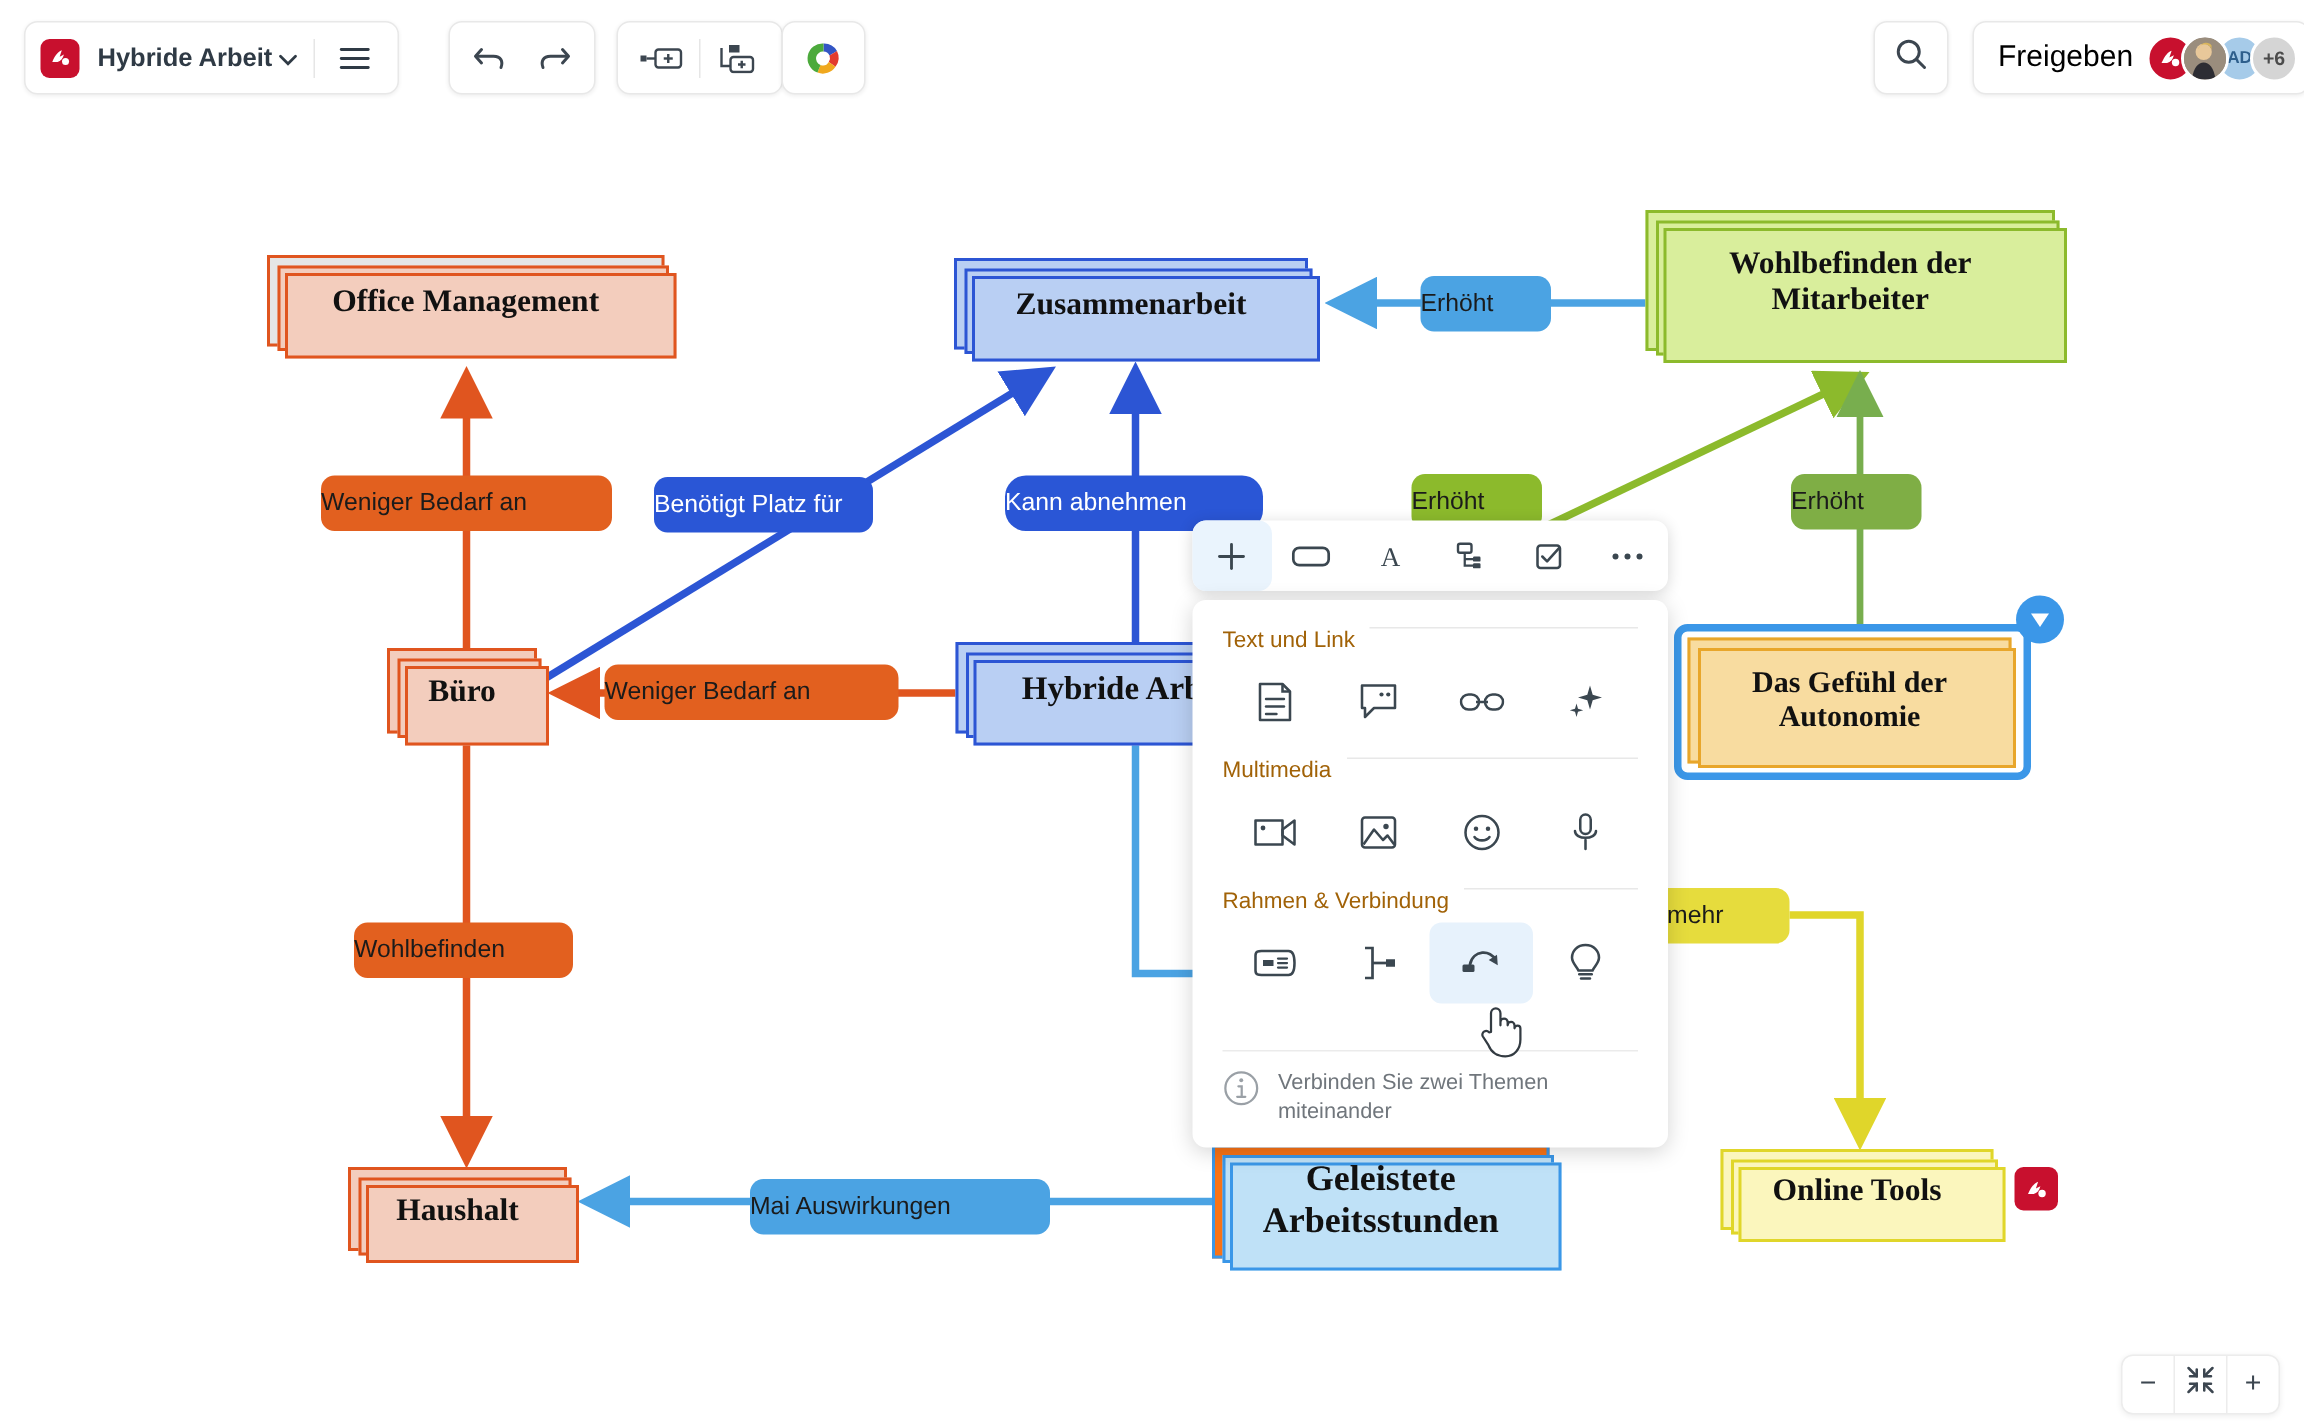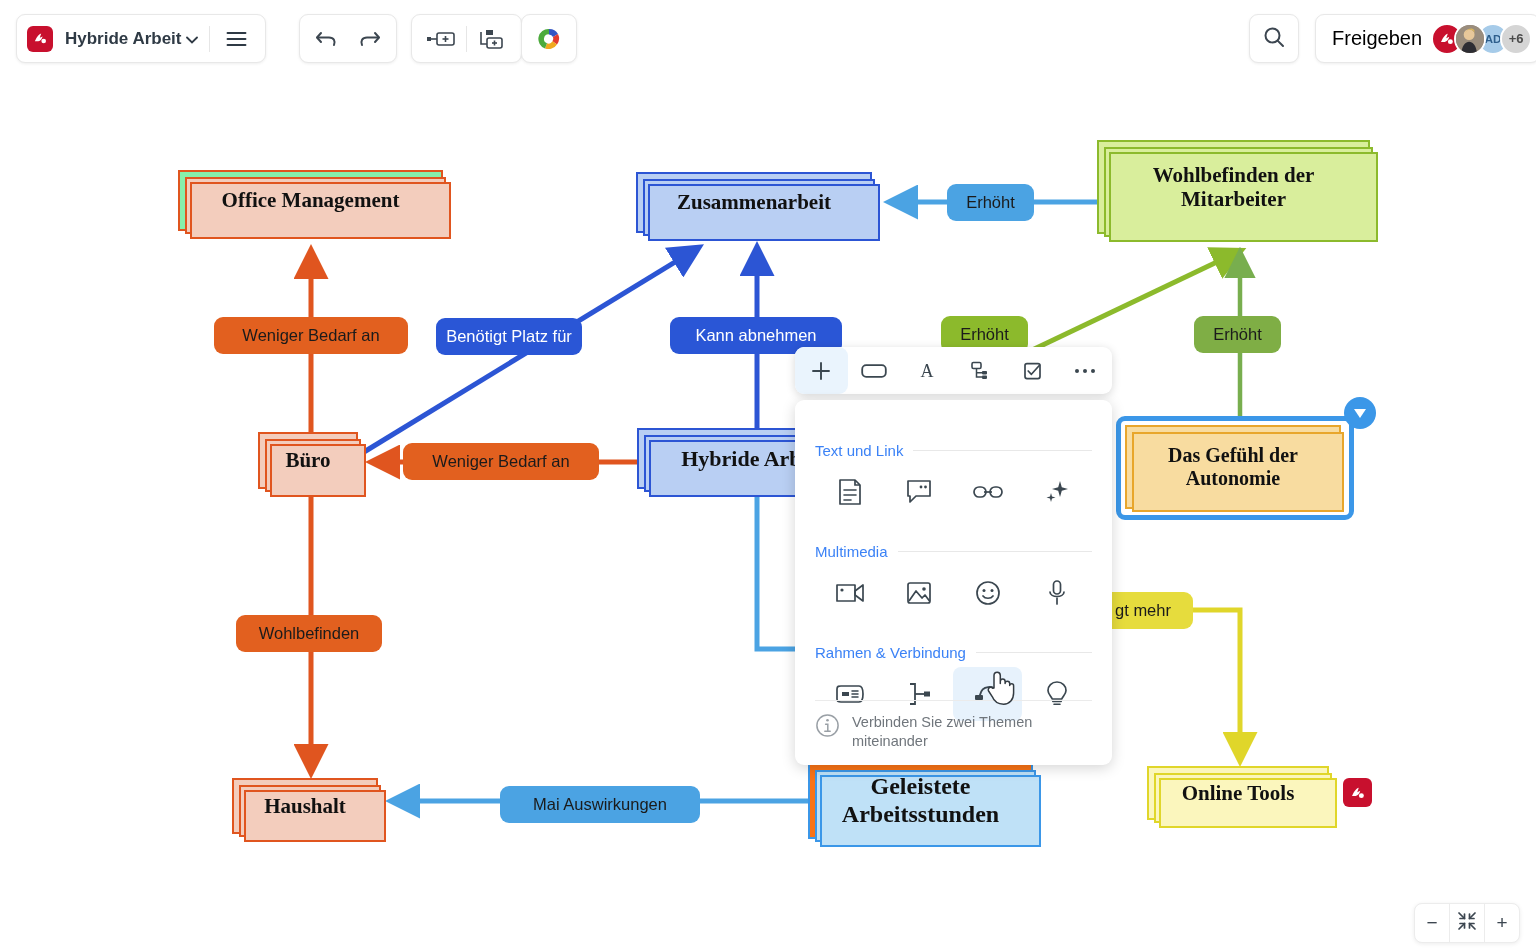--- a/index.html
+++ b/index.html
@@ -79,21 +79,21 @@
   .node .shadow1, .node .shadow2 {
     position: absolute; border-width: 2px; border-style: solid;
     z-index: -1; background: inherit;
   }
   .node .shadow1 { left: 5px; top: 5px; right: -5px; bottom: -5px; }
   .node .shadow2 { left: 10px; top: 10px; right: -10px; bottom: -10px; }
 
   
   .elabel {
     position: absolute; z-index: 20;
-    display: flex; align-items: center; justify-content: center;
+    display: flex; align-items: center; justify-content: flex-start;
     border-radius: 9px; font-size: 16.5px; white-space: nowrap;
     font-family: "Liberation Sans", sans-serif; cursor: pointer;
   }
 
   
   #sel-ring {
     position: absolute; border: 5px solid #3b97e8; border-radius: 9px;
     z-index: 9; pointer-events: none;
   }
   #sel-badge {
@@ -122,24 +122,23 @@
   }
   .ins-tb-item.active { background: #eaf4fd; }
 
   #ins-panel {
     position: absolute; left: 795px; top: 400px; width: 317px; height: 365px;
     background: #fff; border-radius: 9px; z-index: 71;
     box-shadow: 0 3px 14px rgba(0,0,0,.17);
     padding: 18px 20px 0 20px;
   }
   .sec-head {
-    display: flex; align-items: center; gap: 10px;
-    font-size: 15px; color: #3b82f6; margin-bottom: 6px;
+    display: flex; align-items: flex-start; gap: 10px;
+    font-size: 15px; color: #a16207; margin-bottom: 6px;
     font-family: "Liberation Sans", sans-serif;
-    margin-top: 24px;
   }
   .sec-head .rule { flex: 1; height: 1px; background: #e8e8e8; }
   .icon-row { display: flex; margin: 0 0 10px 0; }
   .icon-cell {
     width: 69px; height: 54px; display: flex; align-items: center; justify-content: center;
     color: #3e464e; cursor: pointer; border-radius: 8px;
   }
   .icon-cell.active { background: #e7f2fc; }
   #ins-foot {
     position: absolute; left: 20px; right: 20px; bottom: 14px;
@@ -211,21 +210,21 @@
   </svg>
 
   <div id="sel-ring" style="left:1116px; top:416px; width:238px; height:104px;"></div>
   <div id="sel-badge" style="left:1344px; top:397px;">
     <svg width="14" height="11" viewBox="0 0 14 11">
         <path d="M1 1 L13 1 L7 10 Z" fill="#fff"></path>
       </svg>
   </div>
 
   <div id="nodes-layer">
-      <div class="node" style="left: 178px; top: 170px; width: 265px; height: 61px; background: #86efac; border-color: rgb(224, 85, 31); font-size: 21px;">
+      <div class="node" style="left: 178px; top: 170px; width: 265px; height: 61px; background: #e5e5e5; border-color: rgb(224, 85, 31); font-size: 21px;">
         <span class="shadow1" style="background: rgb(243, 205, 189); border-color: rgb(224, 85, 31);"></span>
         <span class="shadow2" style="background: rgb(243, 205, 189); border-color: rgb(224, 85, 31);"></span>
         <span>Office Management</span>
       </div>
       <div class="node" style="left: 636px; top: 172px; width: 236px; height: 61px; background: rgb(185, 207, 243); border-color: rgb(44, 85, 212); font-size: 21px;">
         <span class="shadow1" style="background: rgb(185, 207, 243); border-color: rgb(44, 85, 212);"></span>
         <span class="shadow2" style="background: rgb(185, 207, 243); border-color: rgb(44, 85, 212);"></span>
         <span>Zusammenarbeit</span>
       </div>
       <div class="node" style="left: 1097px; top: 140px; width: 273px; height: 94px; background: rgb(217, 238, 156); border-color: rgb(140, 186, 44); font-size: 21px;">
@@ -263,21 +262,21 @@
         <span>Online Tools</span>
       </div>
     </div>
   <div id="labels-layer">
       <div class="elabel" style="left: 214px; top: 317px; width: 194px; height: 37px; background: rgb(226, 96, 31); color: rgb(27, 27, 27);">
         <span>Weniger Bedarf an</span>
       </div>
       <div class="elabel" style="left: 436px; top: 318px; width: 146px; height: 37px; background: rgb(42, 86, 214); color: rgb(255, 255, 255);">
         <span>Benötigt Platz für</span>
       </div>
-      <div class="elabel" style="left: 670px; top: 317px; width: 172px; height: 37px; background: rgb(42, 86, 214); color: rgb(255, 255, 255);">
+      <div class="elabel" style="left: 670px; top: 317px; width: 172px; height: 37px; background: rgb(42, 86, 214); color: rgb(255, 255, 255); border-radius: 14px;">
         <span>Kann abnehmen</span>
       </div>
       <div class="elabel" style="left: 947px; top: 184px; width: 87px; height: 37px; background: rgb(75, 163, 227); color: rgb(27, 27, 27);">
         <span>Erhöht</span>
       </div>
       <div class="elabel" style="left: 941px; top: 316px; width: 87px; height: 37px; background: rgb(140, 186, 44); color: rgb(27, 27, 27);">
         <span>Erhöht</span>
       </div>
       <div class="elabel" style="left: 1194px; top: 316px; width: 87px; height: 37px; background: rgb(127, 174, 69); color: rgb(27, 27, 27);">
         <span>Erhöht</span>

